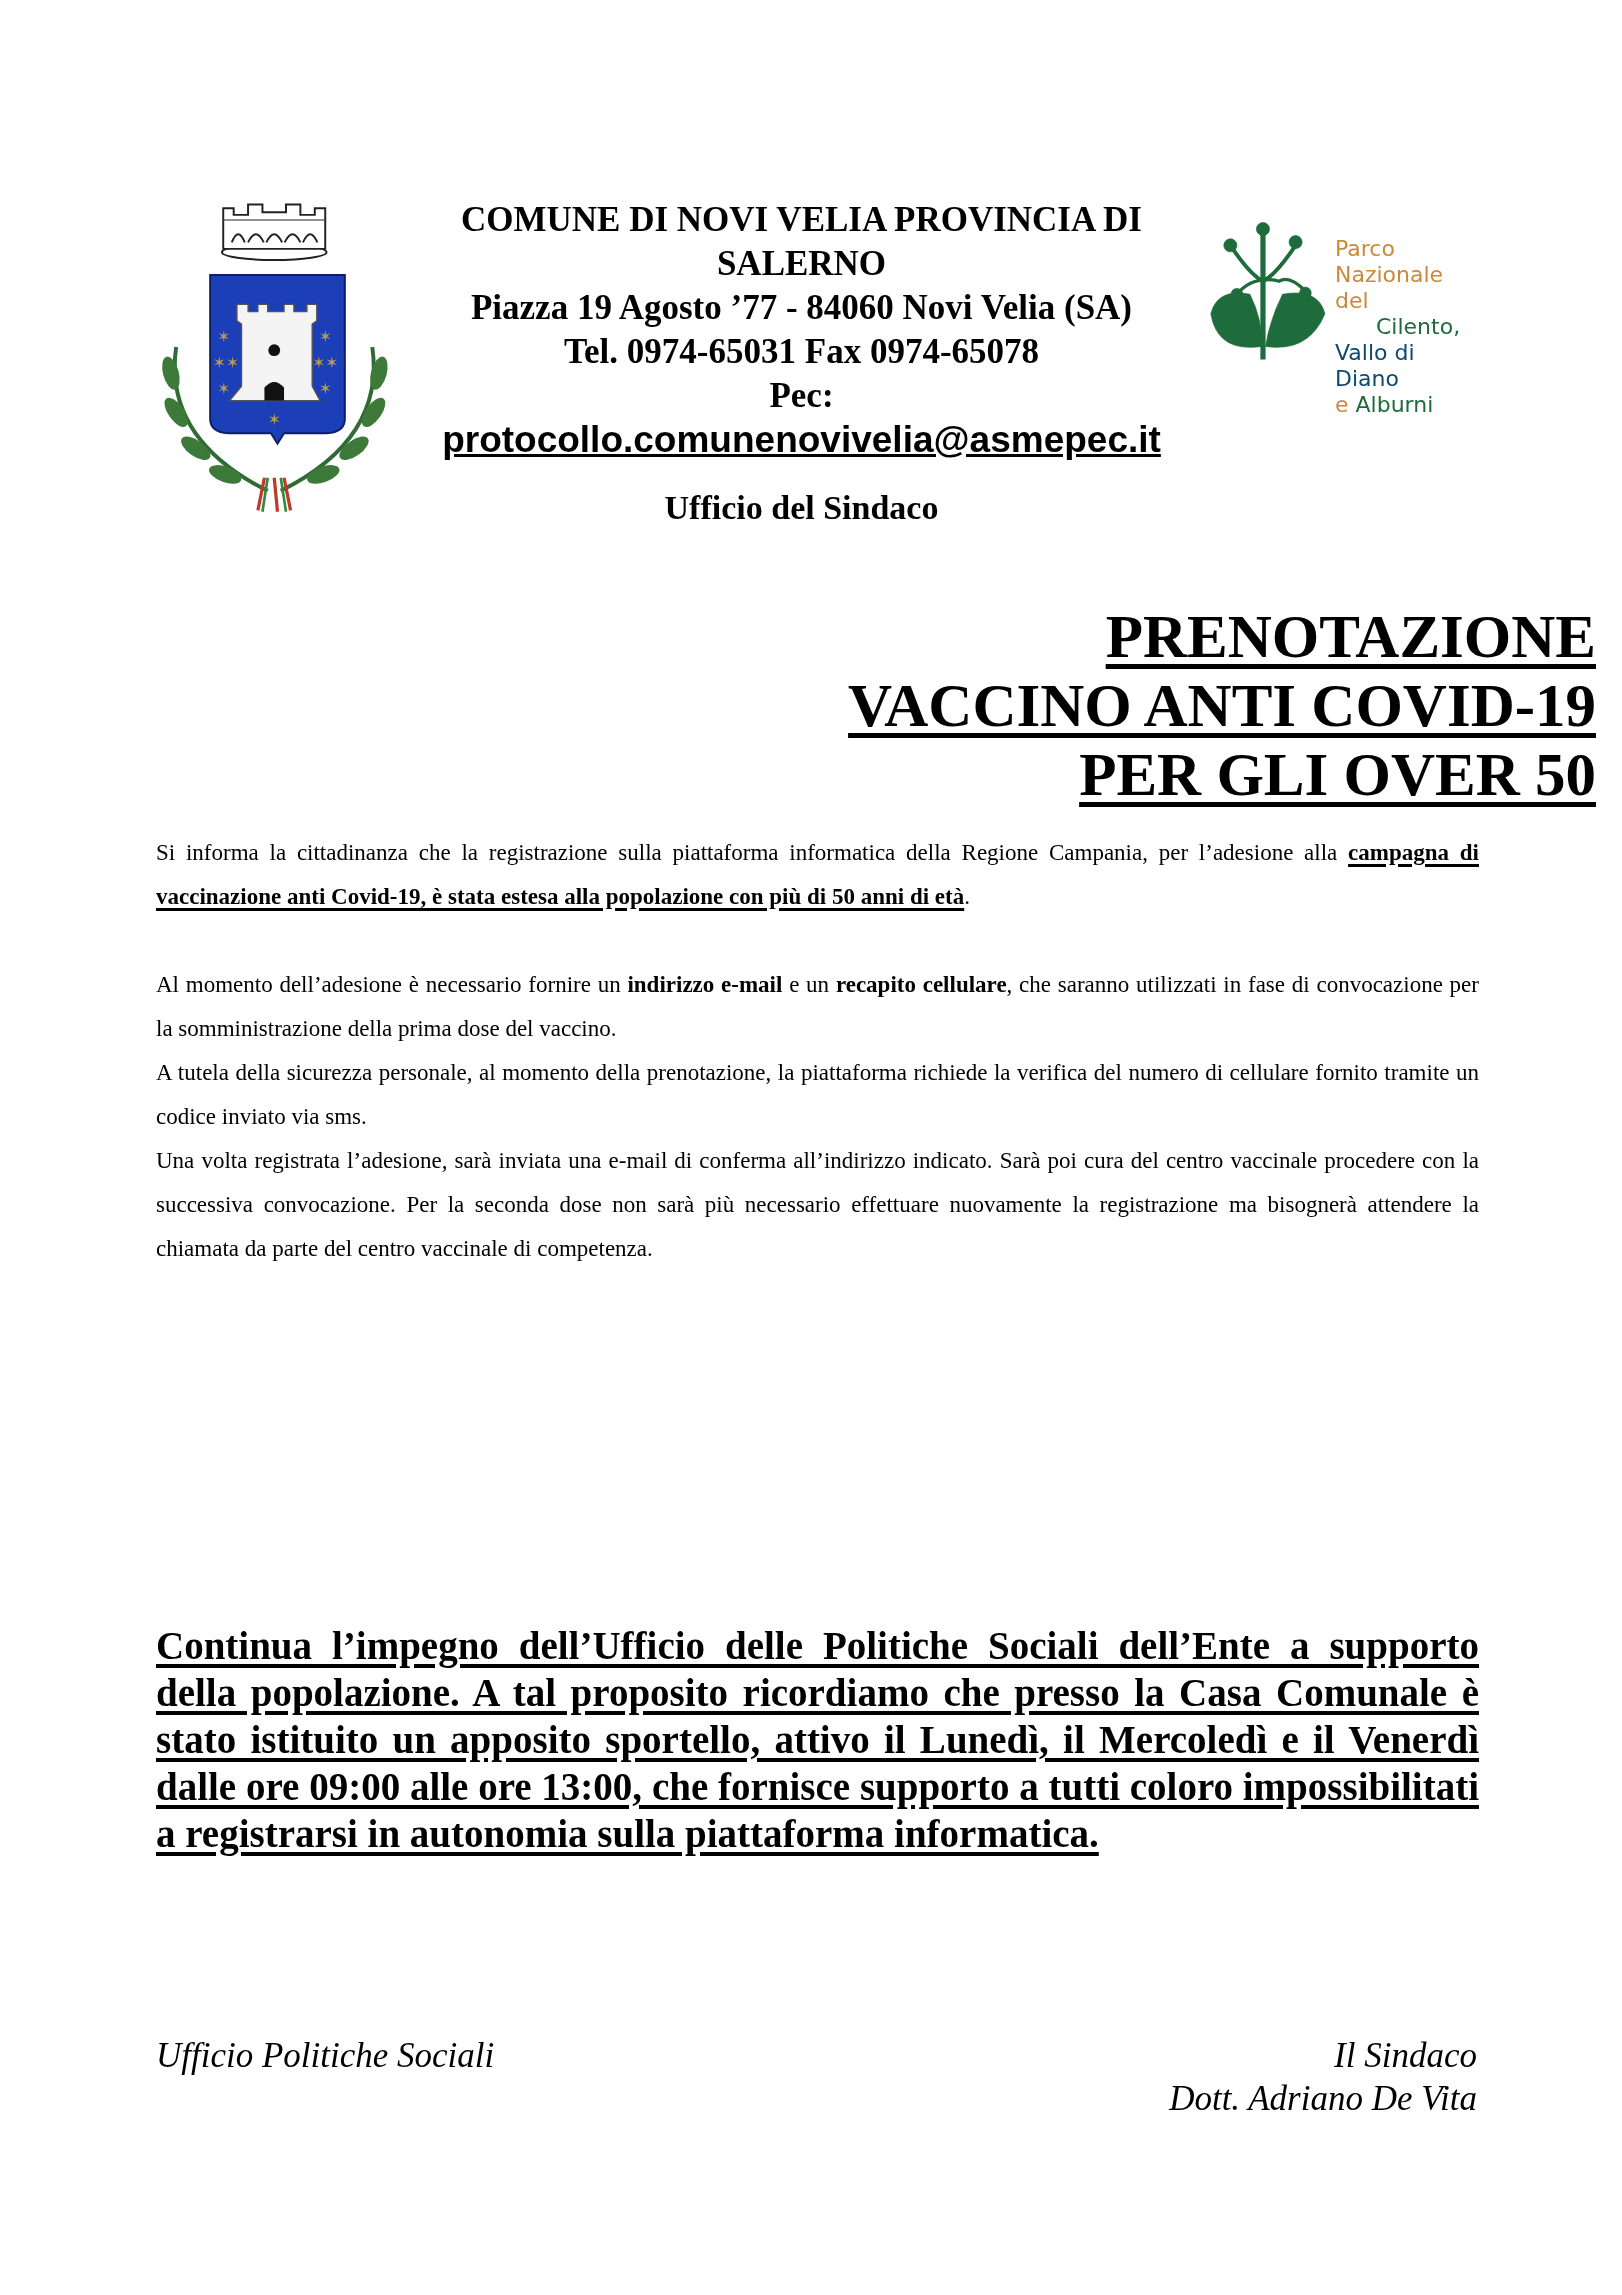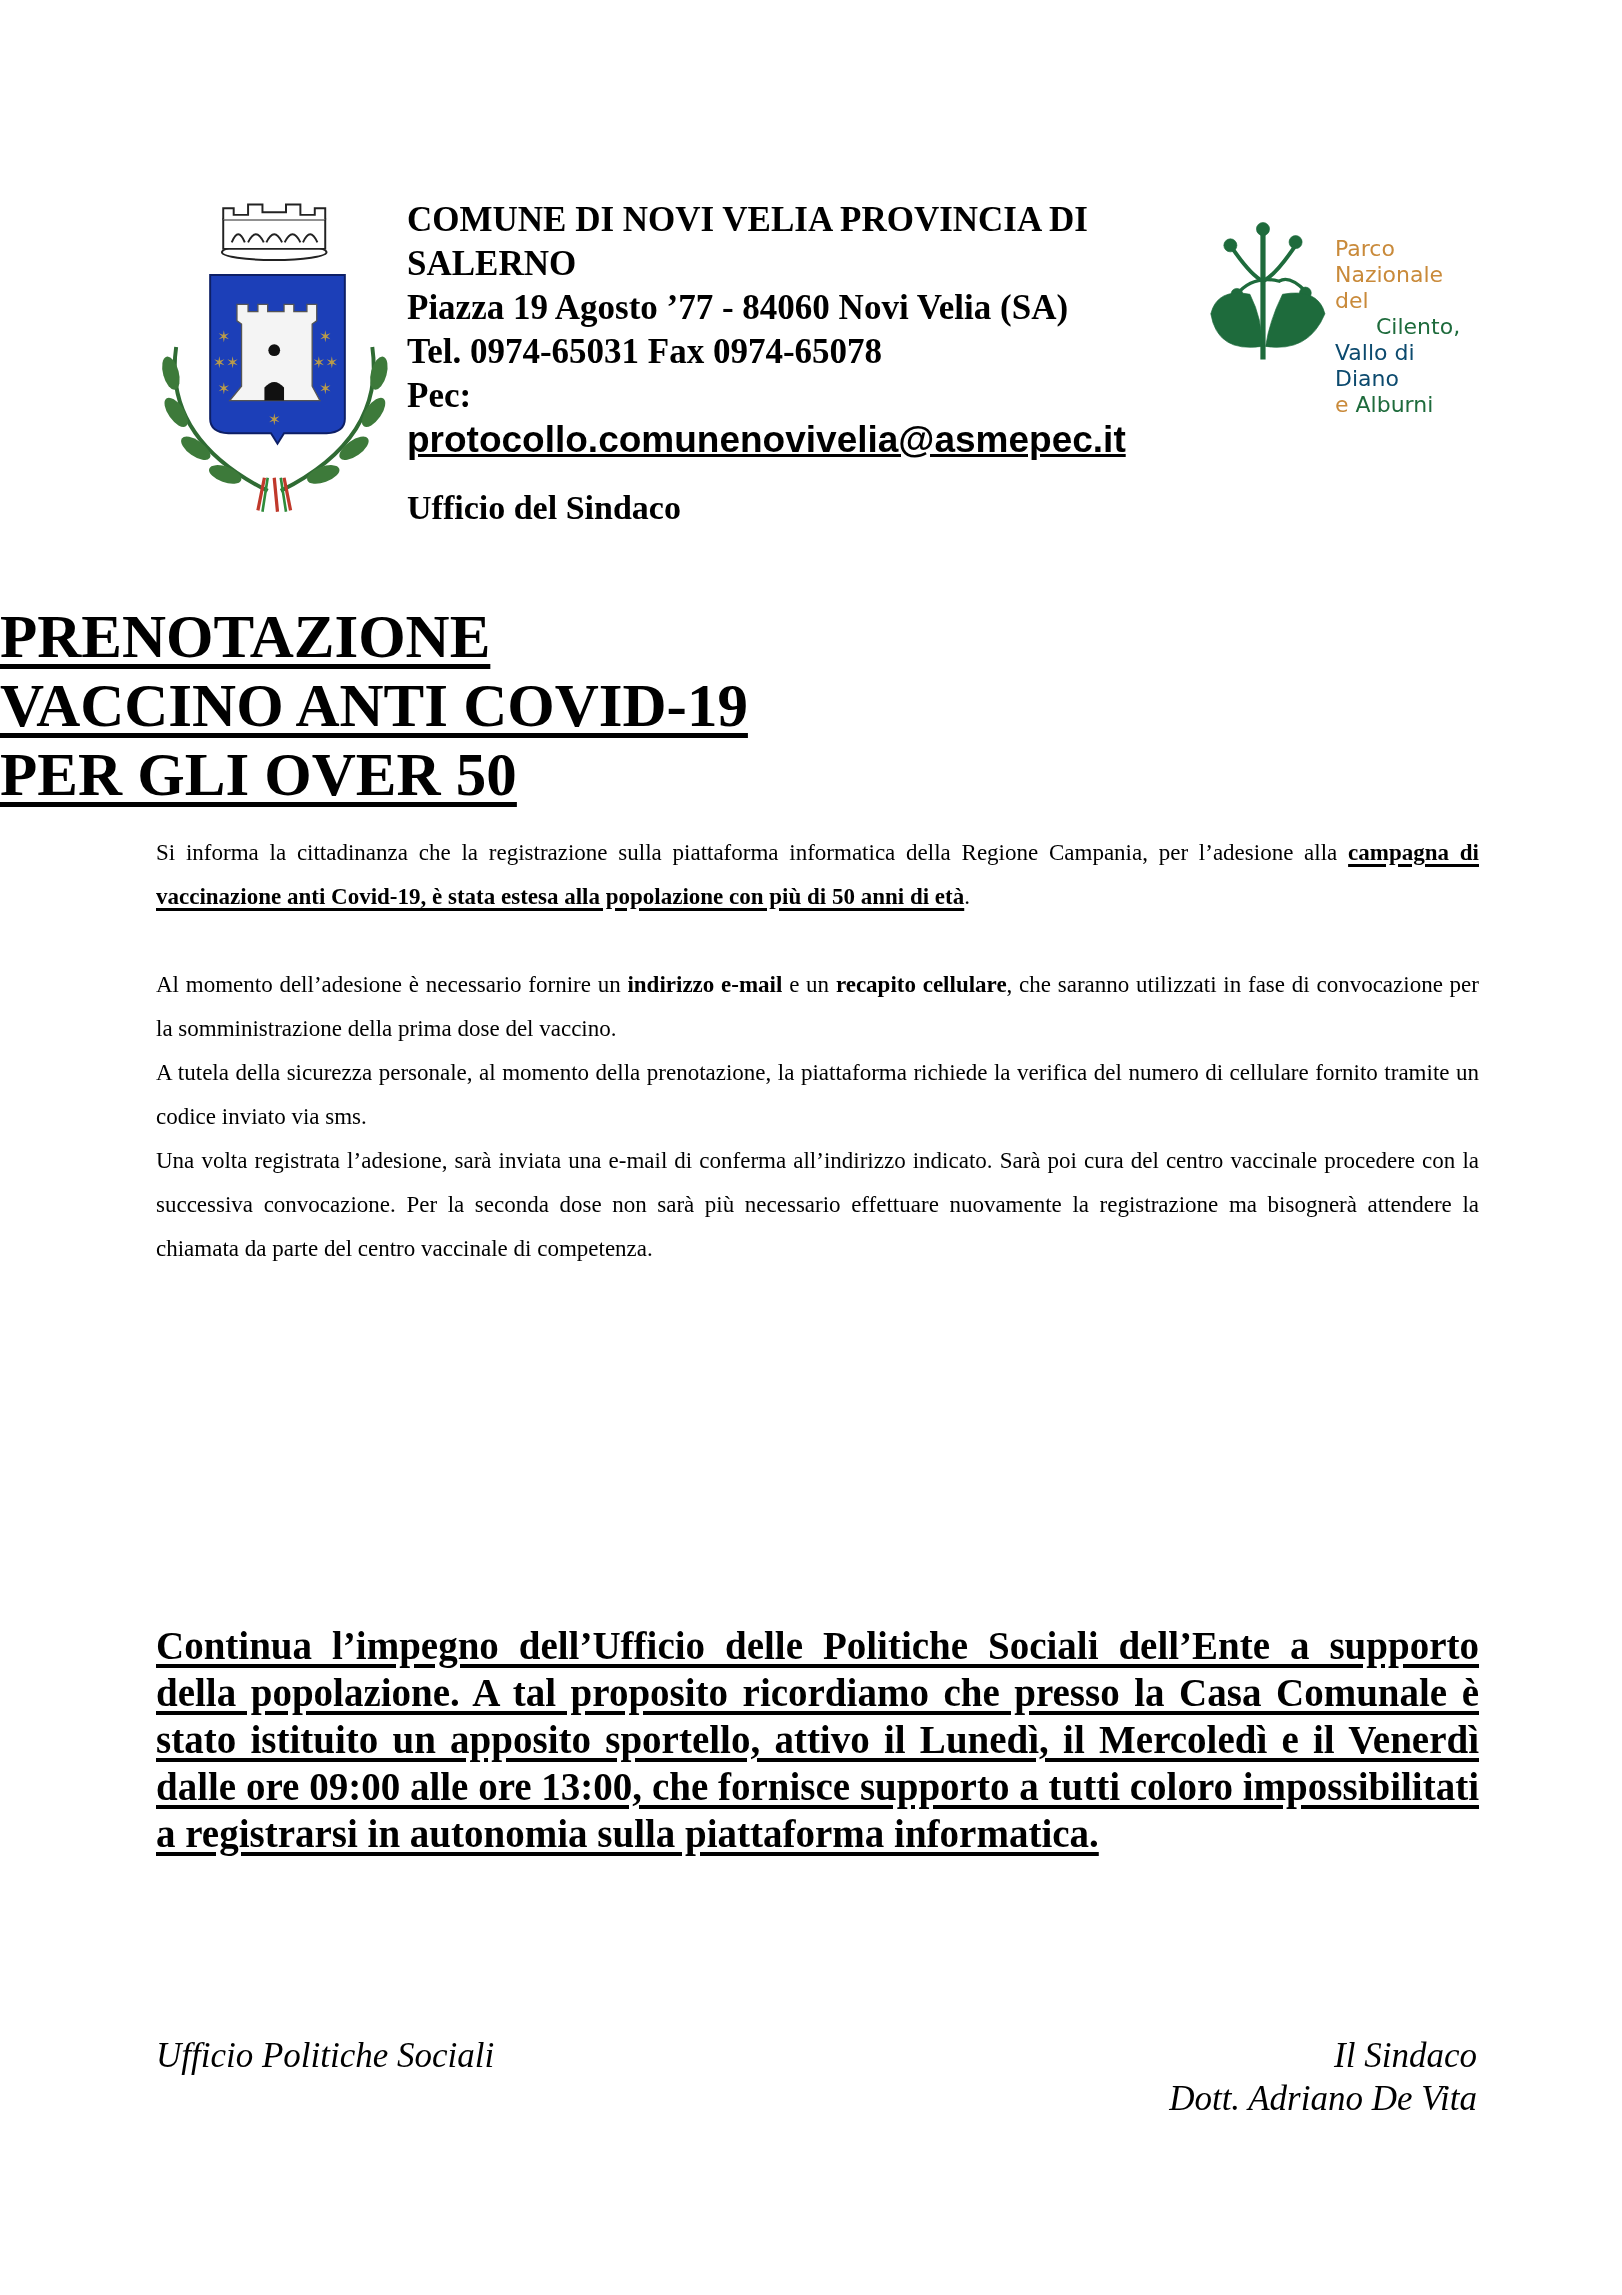--- a/index.html
+++ b/index.html
@@ -1,22 +1,22 @@
 <!DOCTYPE html>
 <html style="font-size:10.5px"><head>
 <meta charset="utf-8">
 <style>
   html, body { margin:0; padding:0; background:#ffffff; }
   body { width:1622px; height:2295px; position:relative; overflow:hidden;
          font-family:"Liberation Serif","DejaVu Serif",serif; color:#000; }
   .abs { position:absolute; }
-  .hdr { position:absolute; left:407px; width:811px; font-weight:bold;
+  .hdr { position:absolute; left:396px; width:811px; text-align:center; font-weight:bold;
          font-size:35px; line-height:44px; }
   .hdr .pec-email { font-family:"Liberation Sans","DejaVu Sans",sans-serif; text-decoration:underline; font-size:37px; }
-  .title { position:absolute; left:0; width:1596px; text-align:left; font-weight:bold;
+  .title { position:absolute; left:0; width:1596px; text-align:right; font-weight:bold;
            font-size:61px; line-height:69px; top:602px; }
   .title span { text-decoration:underline; text-decoration-thickness:5.2px; text-underline-offset:6.5px; }
   .body { position:absolute; left:156px; width:1323px; font-size:23px; line-height:44px; text-align:justify; }
   .body p { margin:0; }
   .u { text-decoration:underline; text-decoration-thickness:3.3px; text-underline-offset:3.9px; font-weight:bold; }
   .b { font-weight:bold; }
   a.link { color:#0b18d6; text-decoration:underline; }
   .notice { position:absolute; left:156px; width:1323px; top:1622px; font-size:39px; line-height:47px;
             font-weight:bold; text-align:justify; text-decoration:underline; text-decoration-thickness:3.9px; text-underline-offset:5.2px; }
   .sig { position:absolute; font-style:italic; font-size:35px; line-height:43px; top:2034px; }

